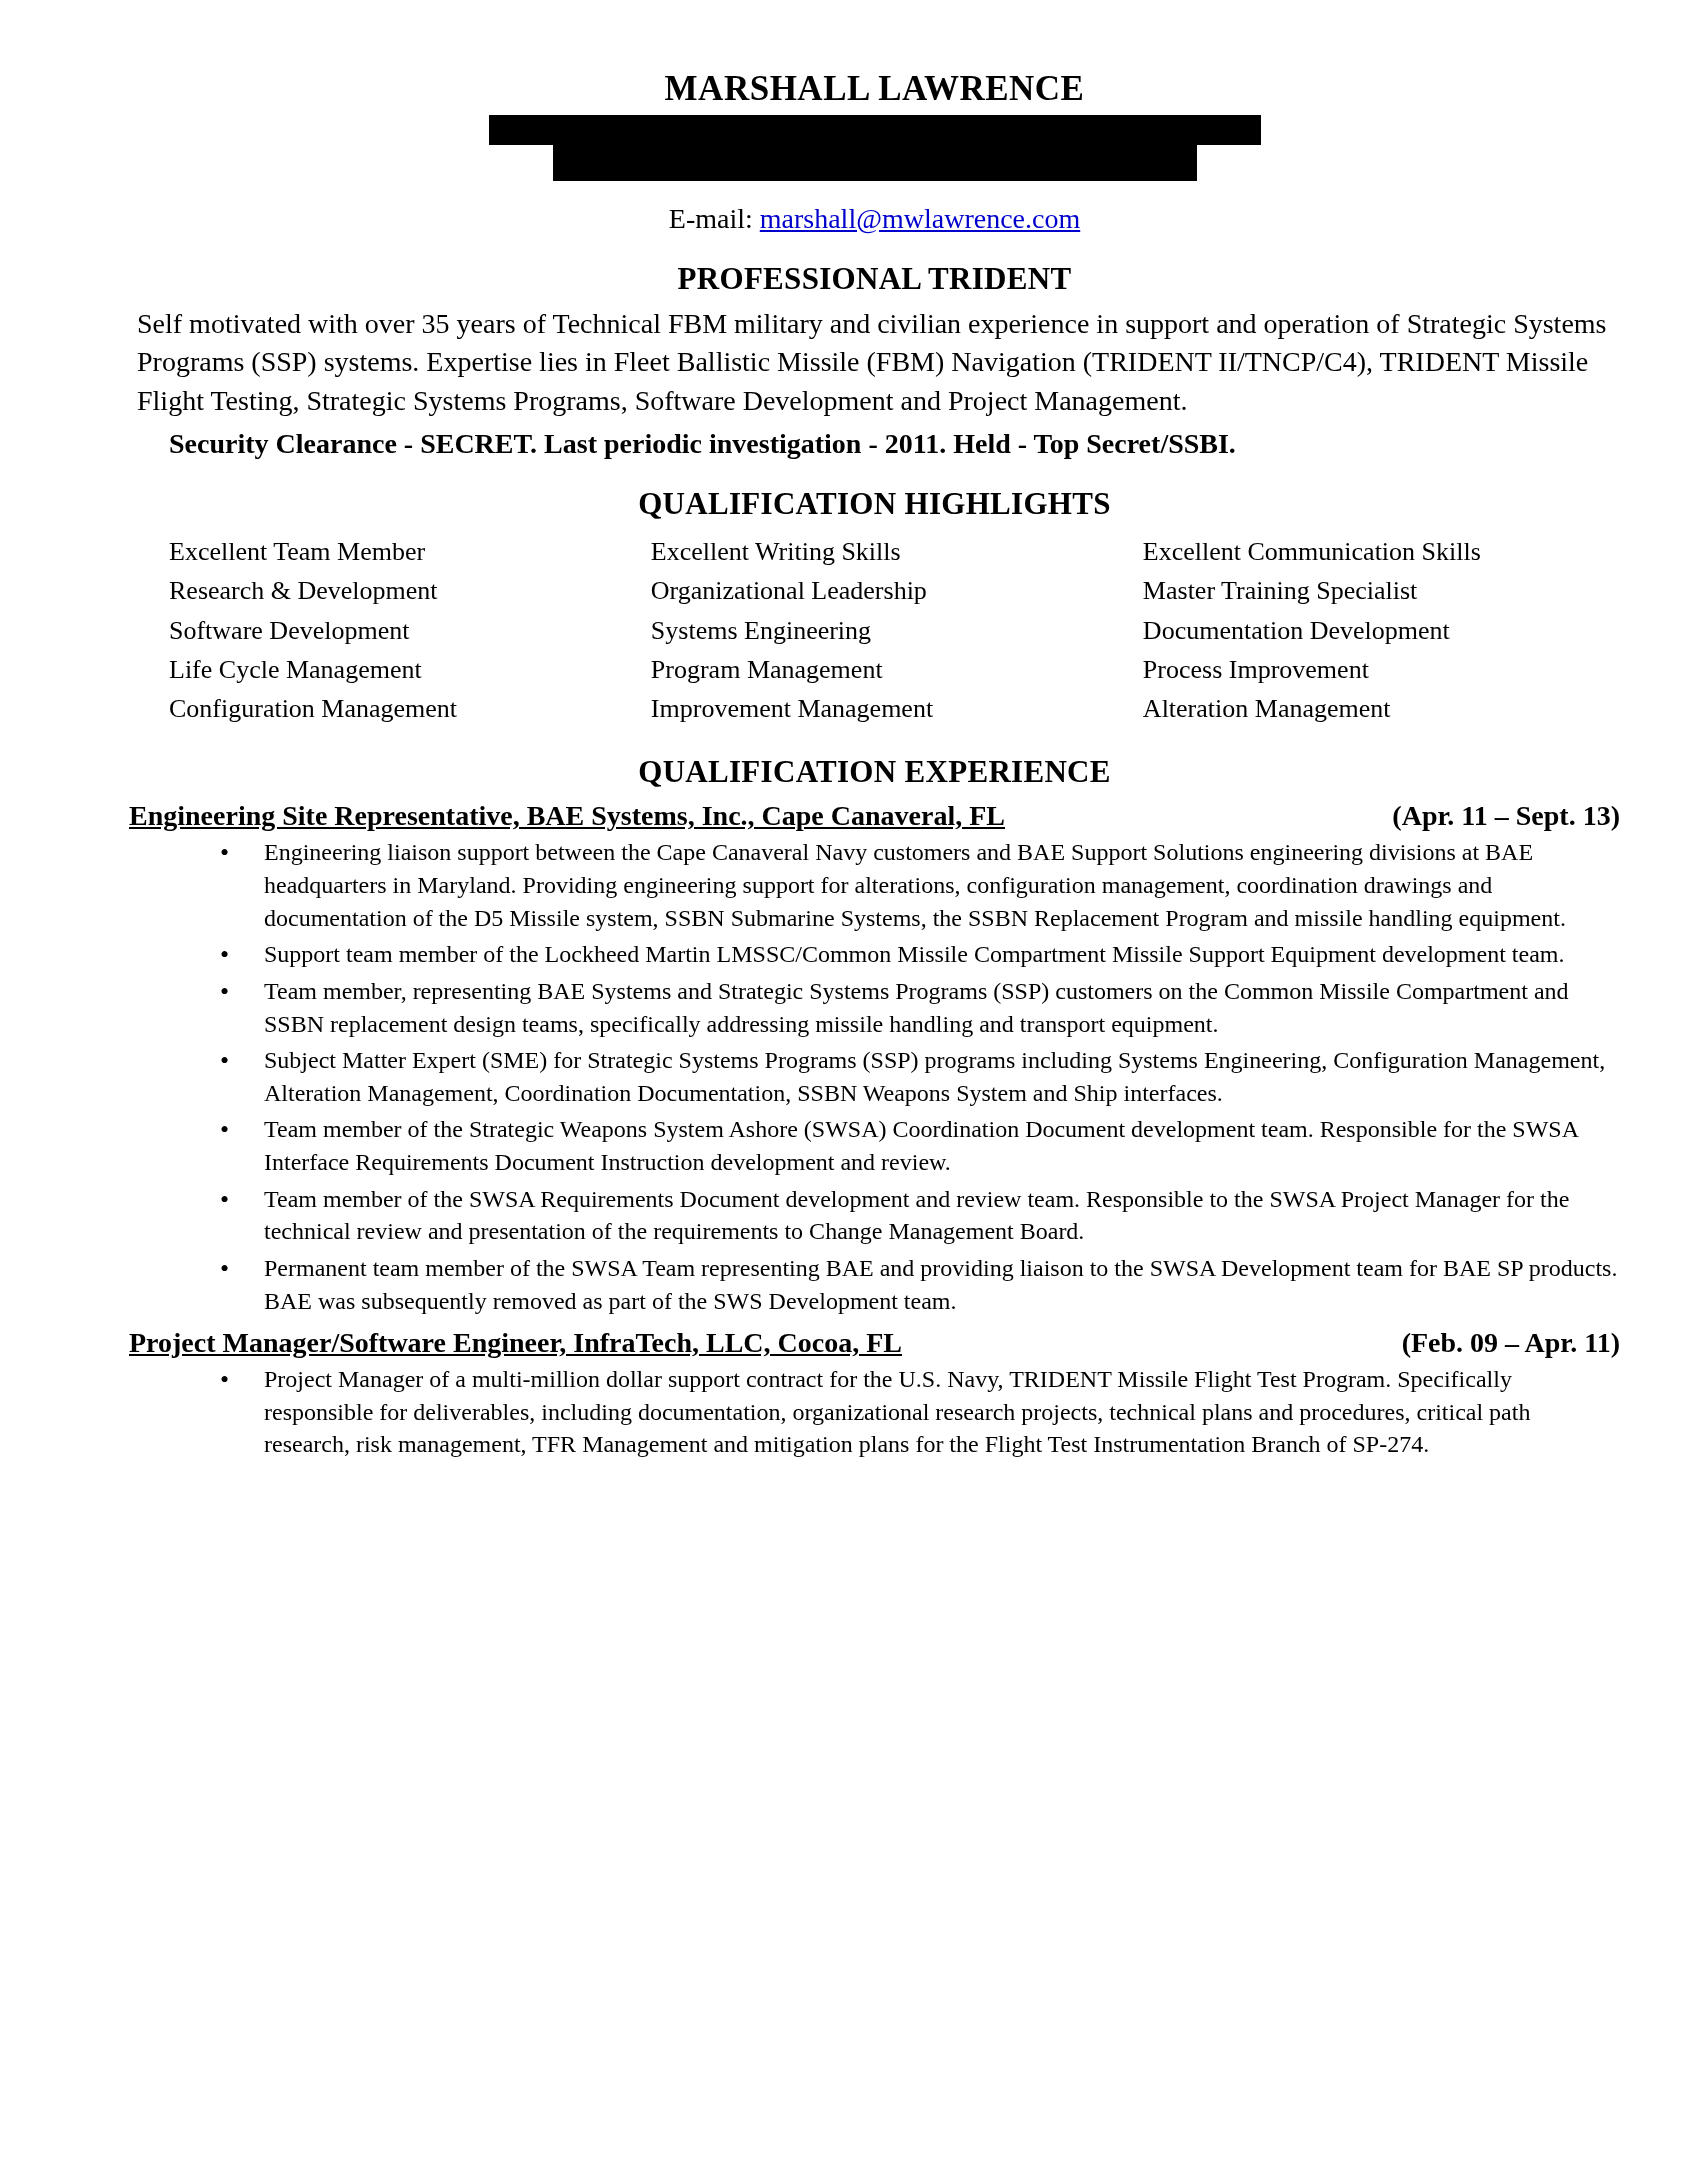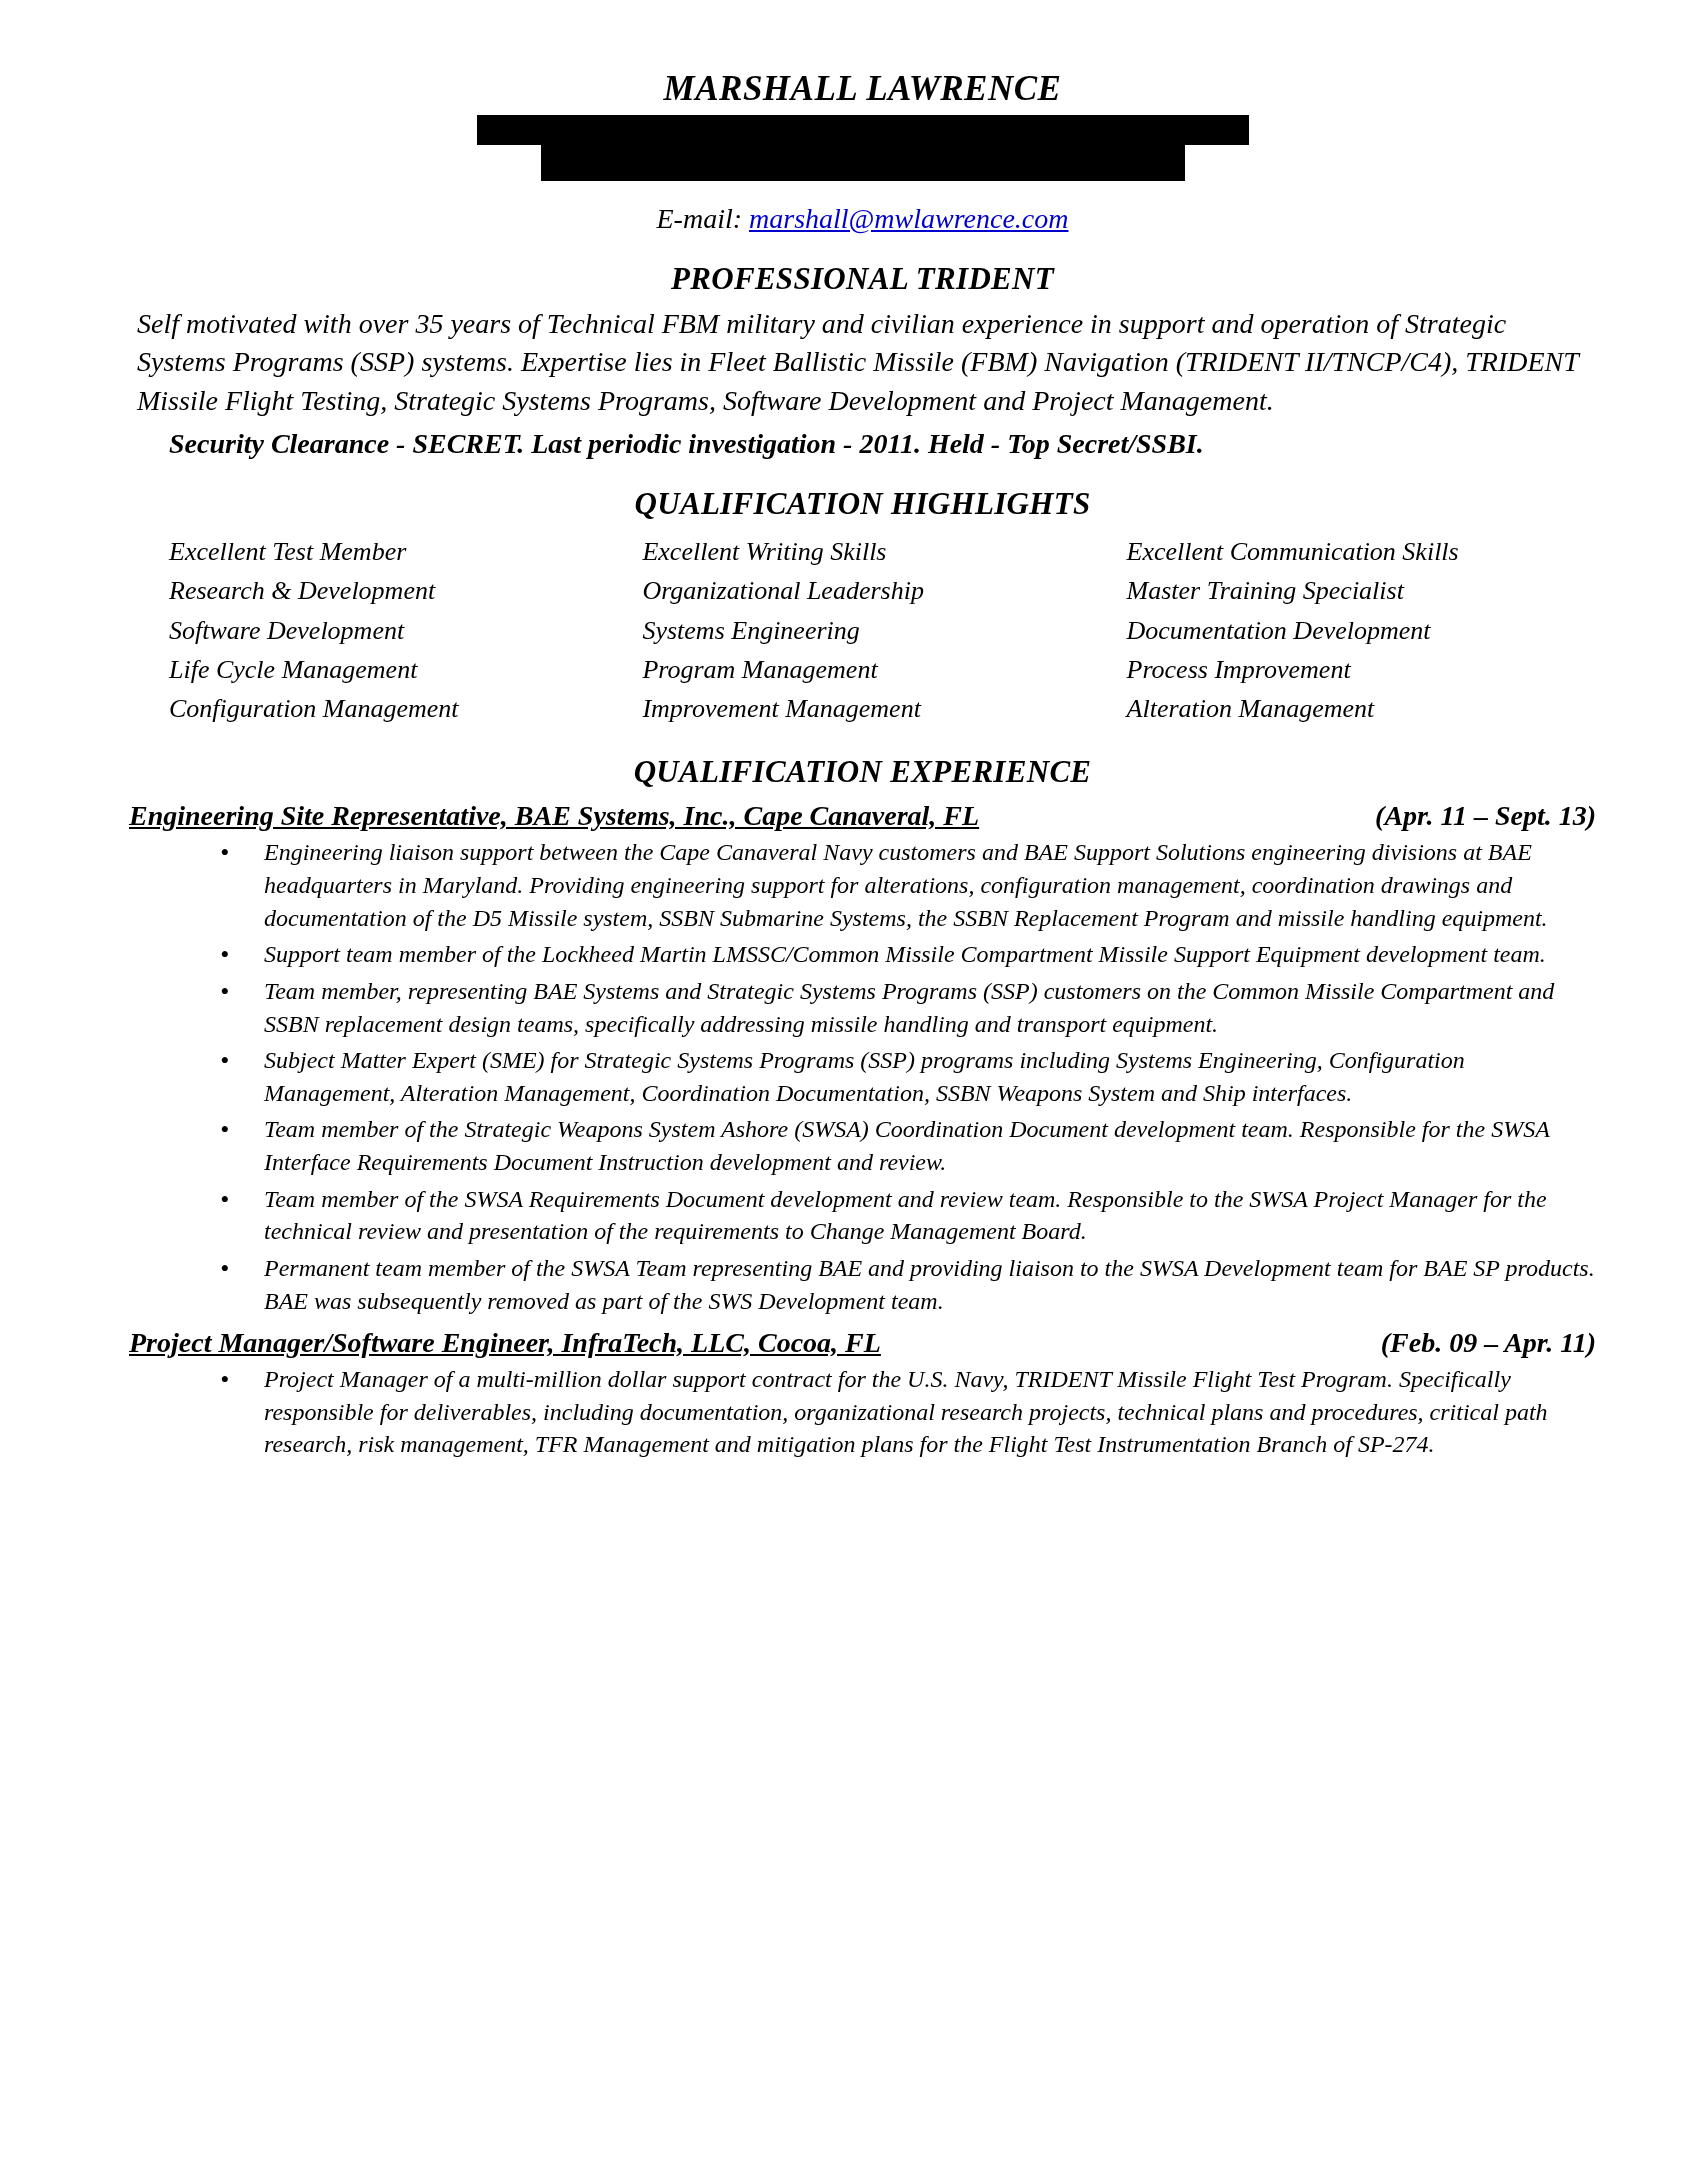--- a/index.html
+++ b/index.html
@@ -10,23 +10,22 @@
   body {
     width: 1683px;
     min-height: 2178px;
     font-family: "Liberation Serif", "DejaVu Serif", serif;
     color: #000000;
   }
   .page {
     width: 1683px;
     min-height: 2178px;
     box-sizing: border-box;
-    padding: 69px 87px 40px 129px;
+    padding: 69px 63px 40px 129px;
     position: relative;
-    font-style: italic;
   }
   .name-title {
     text-align: center;
     font-size: 35px;
     font-weight: bold;
     letter-spacing: 0.5px;
     margin: 0 0 6px 0;
   }
   .redaction-block {
     margin: 0 auto;
@@ -130,21 +129,21 @@
   </p>
 
   <h2 class="section-heading">PROFESSIONAL TRIDENT</h2>
   <p class="profile-para">Self motivated with over 35 years of Technical FBM military and civilian experience in support and operation of Strategic Systems Programs (SSP) systems.  Expertise lies in Fleet Ballistic Missile (FBM) Navigation (TRIDENT II/TNCP/C4), TRIDENT Missile Flight Testing, Strategic Systems Programs, Software Development and Project Management.</p>
   <p class="clearance-line">Security Clearance - SECRET.  Last periodic investigation - 2011.  Held - Top Secret/SSBI.</p>
 
   <h2 class="section-heading">QUALIFICATION HIGHLIGHTS</h2>
   <table class="qual-table">
     <tbody>
       <tr>
-        <td class="qual-col-1">Excellent Test Member</td>
+        <td class="qual-col-1">Excellent Team Member</td>
         <td class="qual-col-2">Excellent Writing Skills</td>
         <td class="qual-col-3">Excellent Communication Skills</td>
       </tr>
       <tr>
         <td class="qual-col-1">Research &amp; Development</td>
         <td class="qual-col-2">Organizational Leadership</td>
         <td class="qual-col-3">Master Training Specialist</td>
       </tr>
       <tr>
         <td class="qual-col-1">Software Development</td>

